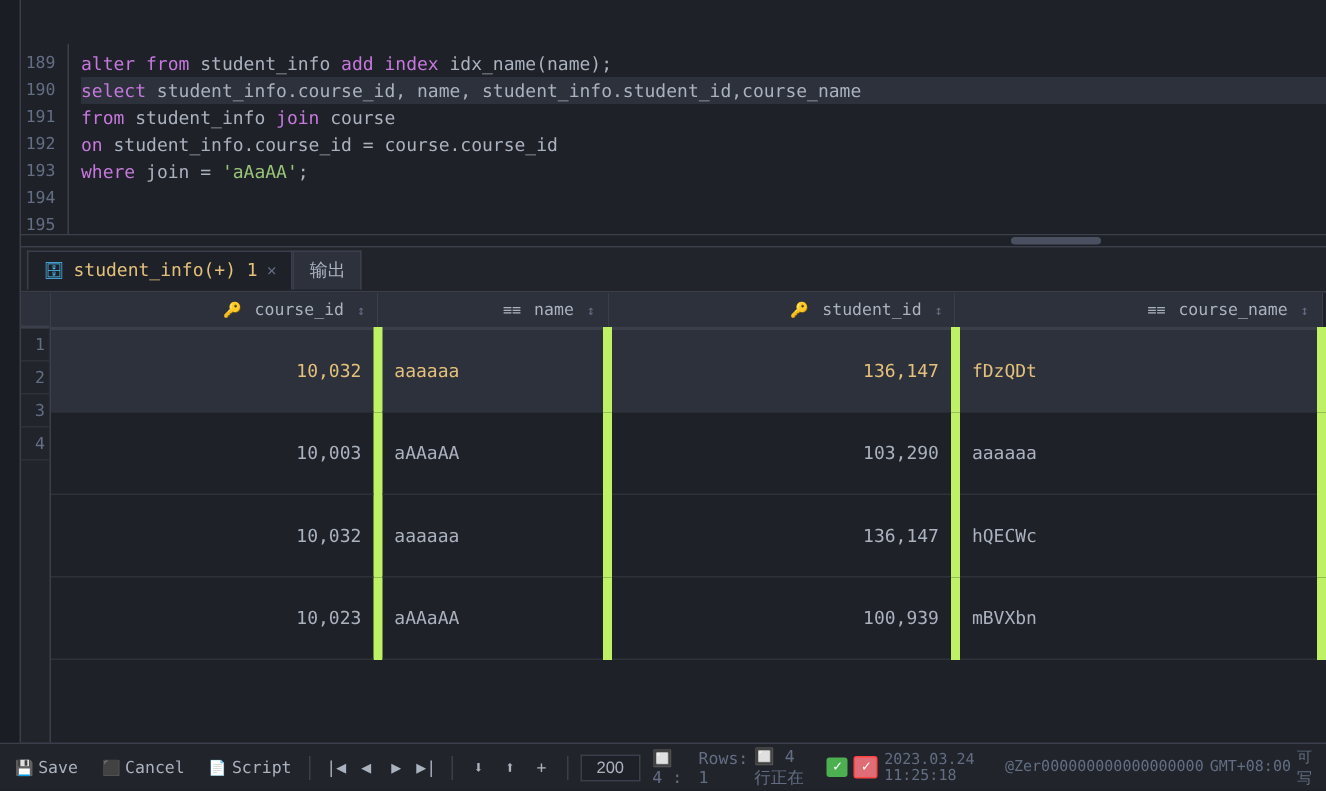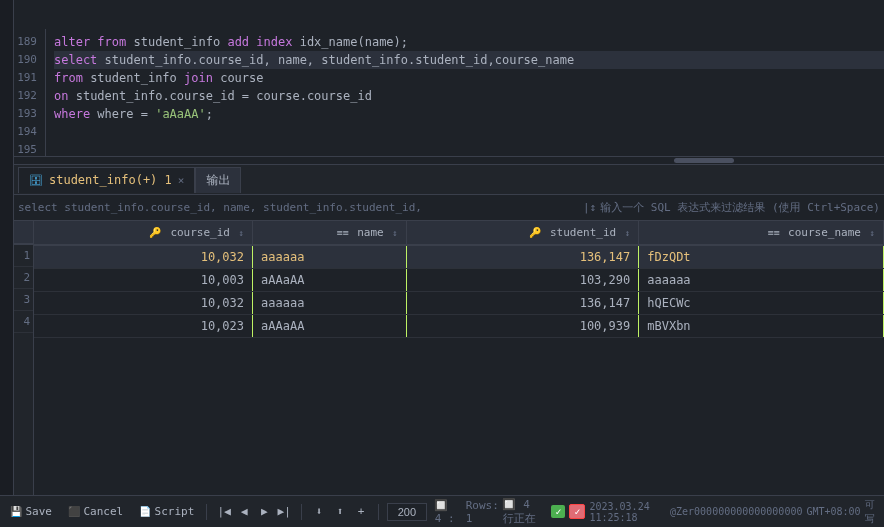--- a/index.html
+++ b/index.html
@@ -202,22 +202,22 @@
       font-size: 10px;
     }
 
     th .sort-icon {
       color: #636d83;
       font-size: 9px;
       margin-left: 2px;
     }
 
     td {
-      padding: 4px 8px;
-      border-right: 1px solid #bef264;
+      padding: 20px 8px;
+      border-right: 6px solid #bef264;
       border-bottom: 1px solid #2d3139;
       color: #abb2bf;
       font-size: 12px;
       height: 22px;
       white-space: nowrap;
     }
 
     tr:first-child td {
       background: #2c313c;
       color: #e5c07b;
@@ -354,21 +354,21 @@
           <div>192</div>
           <div>193</div>
           <div>194</div>
           <div>195</div>
         </div>
         <div class="code-content">
           <div class="code-line"><span class="kw">alter from </span><span>student_info </span><span class="kw">add index </span><span>idx_name(name);</span></div>
           <div class="code-line hl-line"><span class="kw">select </span><span>student_info.course_id, name, student_info.student_id,course_name</span></div>
           <div class="code-line"><span class="kw">from </span><span>student_info </span><span class="kw">join </span><span>course</span></div>
           <div class="code-line"><span class="kw">on </span><span>student_info.course_id = course.course_id</span></div>
-          <div class="code-line"><span class="kw">where </span><span>where = </span><span class="str">'aAaAA'</span><span>;</span></div>
+          <div class="code-line"><span class="kw">where </span><span>join = </span><span class="str">'aAaAA'</span><span>;</span></div>
           <div class="code-line">&nbsp;</div>
           <div class="code-line">&nbsp;</div>
         </div>
       </div>
     </div>
 
     <div class="scroll-area">
       <div class="scroll-thumb"></div>
     </div>
 
@@ -376,25 +376,20 @@
       <div class="tab active">
         <span class="tab-icon">🗄</span>
         <span>student_info(+) 1</span>
         <span class="tab-close">×</span>
       </div>
       <div class="tab">
         <span>输出</span>
       </div>
     </div>
 
-    <div class="query-bar">
-      <span class="query-text">select student_info.course_id, name, student_info.student_id,</span>
-      <span style="color:#636d83; font-size:11px;">|↕</span>
-      <span class="query-hint">输入一个 SQL 表达式来过滤结果 (使用 Ctrl+Space)</span>
-    </div>
 
     <div class="results-area">
 
       <div class="row-numbers">
         <div class="row-number-cell" style="background:#2c313c; height:24px; border-bottom: 2px solid #3a3f4b;"></div>
         <div class="row-number-cell">1</div>
         <div class="row-number-cell">2</div>
         <div class="row-number-cell">3</div>
         <div class="row-number-cell">4</div>
       </div>

